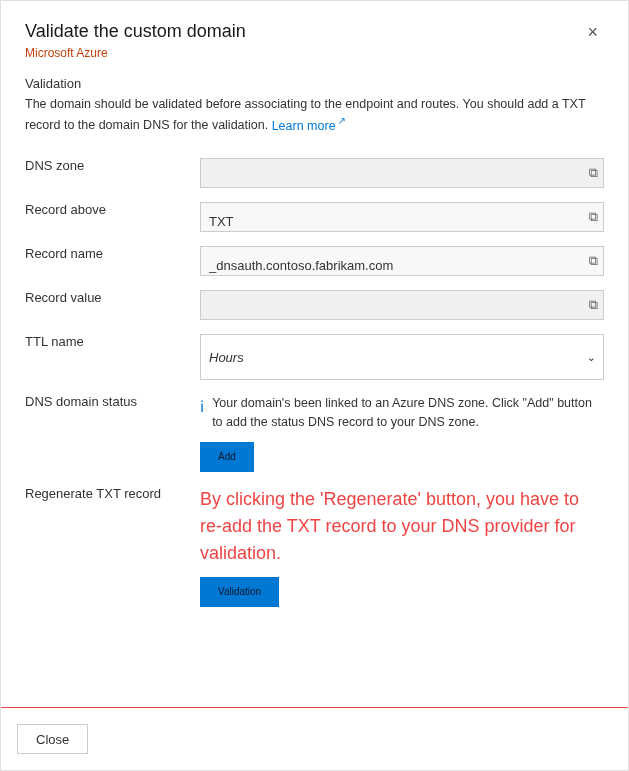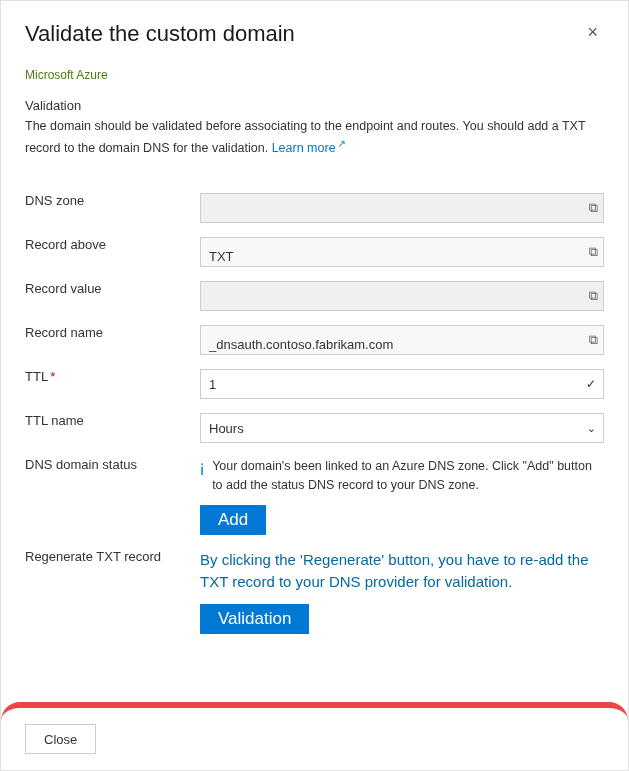--- a/index.html
+++ b/index.html
@@ -20,29 +20,29 @@
       padding: 0;
       border: 1px solid #e0e0e0;
     }
     .dialog-header {
       padding: 20px 24px 0 24px;
       display: flex;
       justify-content: space-between;
       align-items: flex-start;
     }
     .dialog-title {
-      font-size: 22px;
+      font-size: 18px;
       font-weight: 300;
       color: #1a1a1a;
       line-height: 1.2;
     }
     .dialog-subtitle {
       font-size: 12px;
-      color: #4d7c0f;
-      margin-top: 21px;
+      color: #c2410c;
+      margin-top: 3px;
     }
     .close-btn {
       background: none;
       border: none;
       cursor: pointer;
       font-size: 18px;
       color: #555;
       padding: 2px 6px;
       line-height: 1;
     }
@@ -52,21 +52,21 @@
     }
     .section-title {
       font-weight: 400;
       font-size: 13px;
       margin-bottom: 4px;
     }
     .section-desc {
       font-size: 12.5px;
       color: #333;
       line-height: 1.5;
-      margin-bottom: 28px;
+      margin-bottom: 16px;
     }
     .learn-more {
       color: #0078d4;
       text-decoration: none;
     }
     .external-icon {
       font-size: 10px;
       vertical-align: super;
       margin-left: 2px;
     }
@@ -117,29 +117,30 @@
       color: #666;
       font-size: 13px;
       cursor: pointer;
     }
     .select-wrapper {
       position: relative;
       width: 100%;
     }
     .select-input {
       width: 100%;
-      height: 30px;
+      height: 46px;
       border: 1px solid #ccc;
       background: #fff;
       padding: 4px 30px 4px 8px;
       font-size: 13px;
       color: #333;
       outline: none;
       appearance: none;
       cursor: pointer;
+      font-style: italic;
     }
     .select-chevron {
       position: absolute;
       right: 8px;
       top: 50%;
       transform: translateY(-50%);
       color: #333;
       font-size: 11px;
       pointer-events: none;
     }
@@ -176,40 +177,39 @@
       flex-shrink: 0;
       margin-top: 1px;
     }
     .info-text {
       font-size: 12.5px;
       color: #333;
       line-height: 1.5;
     }
     .btn-primary {
       background: #0078d4;
-      color: #ffffff;
+      color: #0f172a;
       border: none;
       padding: 5px 18px;
-      font-size: 17px;
+      font-size: 10px;
       cursor: pointer;
       font-family: inherit;
       height: 30px;
     }
     .regen-desc {
-      font-size: 15px;
-      color: #0369a1;
+      font-size: 18px;
+      color: #ef4444;
       line-height: 1.5;
       margin-bottom: 10px;
     }
     .dialog-footer {
-      padding: 16px 24px;
-      border-top: 6px solid #ef4444;
+      padding: 16px 16px;
+      border-top: 1px solid #ef4444;
       display: flex;
       gap: 8px;
-      border-radius: 19px;
     }
     .btn-secondary {
       background: #fff;
       color: #333;
       border: 1px solid #ccc;
       padding: 5px 18px;
       font-size: 13px;
       cursor: pointer;
       font-family: inherit;
       height: 30px;
@@ -256,50 +256,39 @@
           <td class="label-cell">Record above</td>
           <td class="input-cell">
             <div class="input-wrapper">
               <input type="text" class="text-input" readonly="" value="TXT" style="">
               <span class="copy-icon">⧉</span>
             </div>
           </td>
         </tr>
 
         <tr>
+          <td class="label-cell">Record name</td>
+          <td class="input-cell">
+            <div class="input-wrapper">
+              <input type="text" class="text-input" readonly="" value="_dnsauth.contoso.fabrikam.com" style="">
+              <span class="copy-icon">⧉</span>
+            </div>
+          </td>
+        </tr>
+
+        <tr>
           <td class="label-cell">Record value</td>
           <td class="input-cell">
             <div class="input-wrapper">
               <input type="text" class="text-input input-readonly" readonly="" value="" style="">
               <span class="copy-icon">⧉</span>
             </div>
           </td>
         </tr>
 
-        <tr>
-          <td class="label-cell">Record name</td>
-          <td class="input-cell">
-            <div class="input-wrapper">
-              <input type="text" class="text-input" readonly="" value="_dnsauth.contoso.fabrikam.com" style="">
-              <span class="copy-icon">⧉</span>
-            </div>
-          </td>
-        </tr>
-
-        <tr>
-          <td class="label-cell">
-            <span>TTL</span><span class="required">*</span>
-          </td>
-          <td class="input-cell">
-            <div class="ttl-input-wrapper">
-              <input type="text" class="ttl-input" value="1" style="">
-              <span class="ttl-check">✓</span>
-            </div>
-          </td>
-        </tr>
 
         <tr>
           <td class="label-cell">TTL name</td>
           <td class="input-cell">
             <div class="select-wrapper">
               <select class="select-input">
                 <option>Hours</option>
                 <option>Minutes</option>
                 <option>Seconds</option>
               </select>

